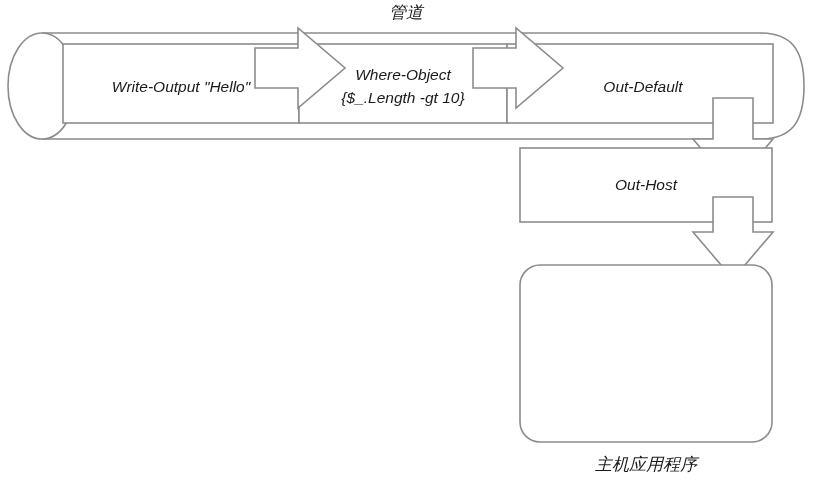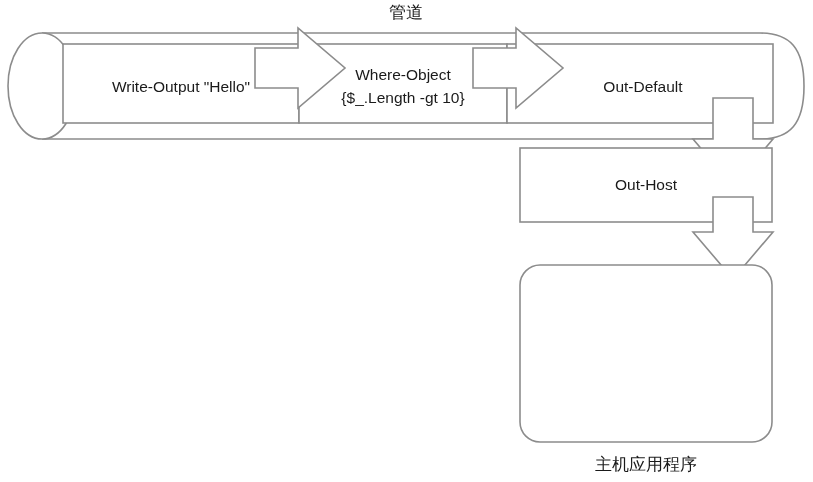--- a/index.html
+++ b/index.html
@@ -13,20 +13,21 @@
     position: relative;
     overflow: hidden;
     font-family: "Liberation Sans", "DejaVu Sans", sans-serif;
   }
   #diagram-root {
     position: absolute;
     left: 0;
     top: 0;
     width: 771px;
     height: 482px;
+    font-style: italic;
   }
   svg#diagram-canvas {
     display: block;
     width: 813px;
     height: 482px;
   }
   .shape-stroke {
     fill: #ffffff;
     stroke: #8c8c8c;
     stroke-width: 1.6;

